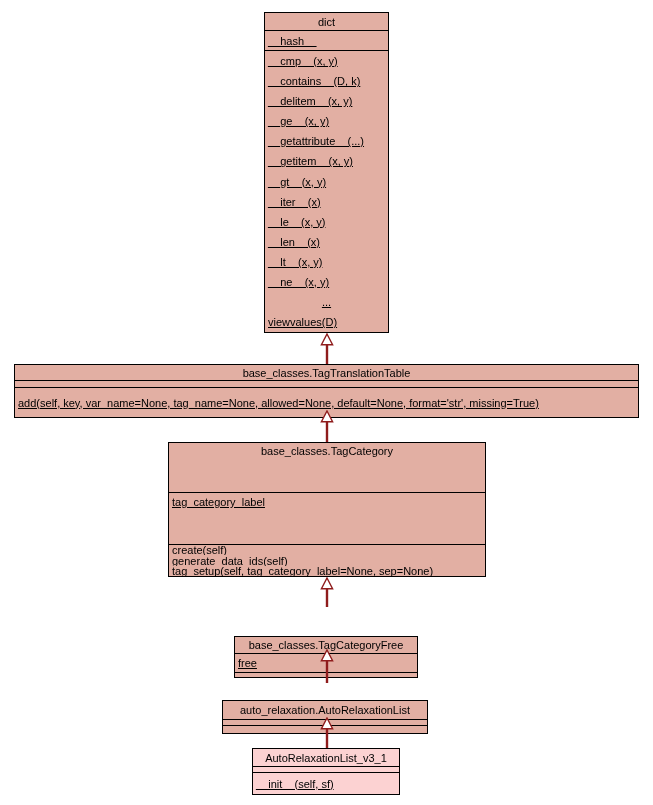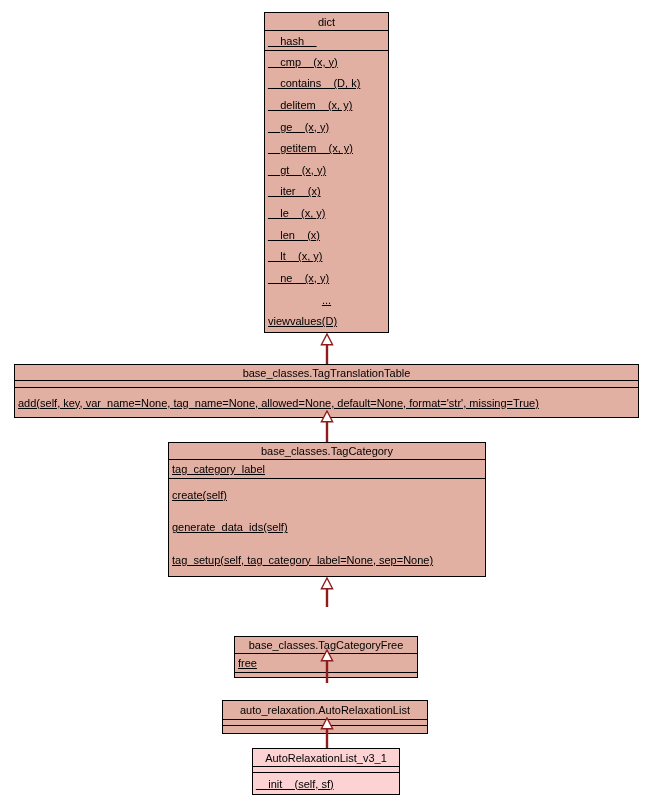--- a/index.html
+++ b/index.html
@@ -73,20 +73,21 @@
   <div class="uml-box" style="left:264px; top:12px; width:125px; height:321px;">
     <div class="title" style="height:17px">dict</div>
     <div class="sec" style="height:20px">
       <div class="row">__hash__</div>
     </div>
     <div class="sec grow">
       <div class="row">__cmp__(x, y)</div>
       <div class="row">__contains__(D, k)</div>
       <div class="row">__delitem__(x, y)</div>
       <div class="row">__ge__(x, y)</div>
+      <div class="row">__getattribute__(...)</div>
       <div class="row">__getitem__(x, y)</div>
       <div class="row">__gt__(x, y)</div>
       <div class="row">__iter__(x)</div>
       <div class="row">__le__(x, y)</div>
       <div class="row">__len__(x)</div>
       <div class="row">__lt__(x, y)</div>
       <div class="row">__ne__(x, y)</div>
       <div class="row center">...</div>
       <div class="row">viewvalues(D)</div>
     </div>
@@ -103,21 +104,21 @@
     <div class="sec grow">
       <div class="row">add(self, key, var_name=None, tag_name=None, allowed=None, default=None, format='str', missing=True)</div>
     </div>
   </div>
 
   <svg class="arrow" style="left:320px; top:410px;" width="14" height="32">
     <line x1="7" y1="32" x2="7" y2="9"></line>
     <polygon points="7,1 12.6,11.8 1.4,11.8"></polygon>
   </svg>
 
-  <div class="uml-box" style="left:168px; top:442px; width:318px; height:135px;">
+  <div class="uml-box" style="left:168px; top:442px; width:318px; height:135px;gap:33px;">
     <div class="title" style="height:16px">base_classes.TagCategory</div>
     <div class="sec" style="height:19px">
       <div class="row">tag_category_label</div>
     </div>
     <div class="sec grow">
       <div class="row">create(self)</div>
       <div class="row">generate_data_ids(self)</div>
       <div class="row">tag_setup(self, tag_category_label=None, sep=None)</div>
     </div>
   </div>

